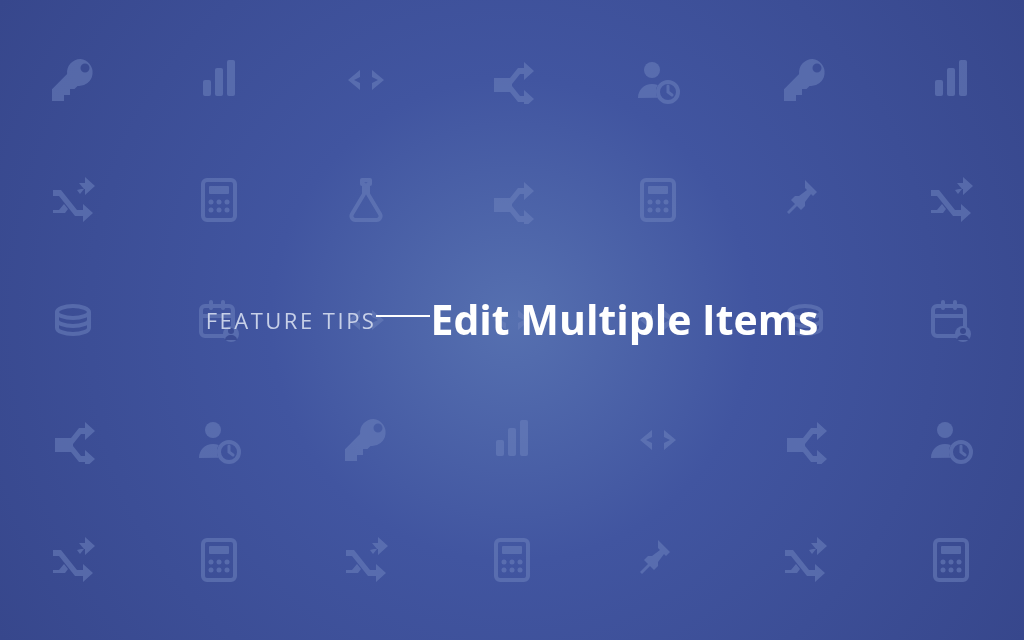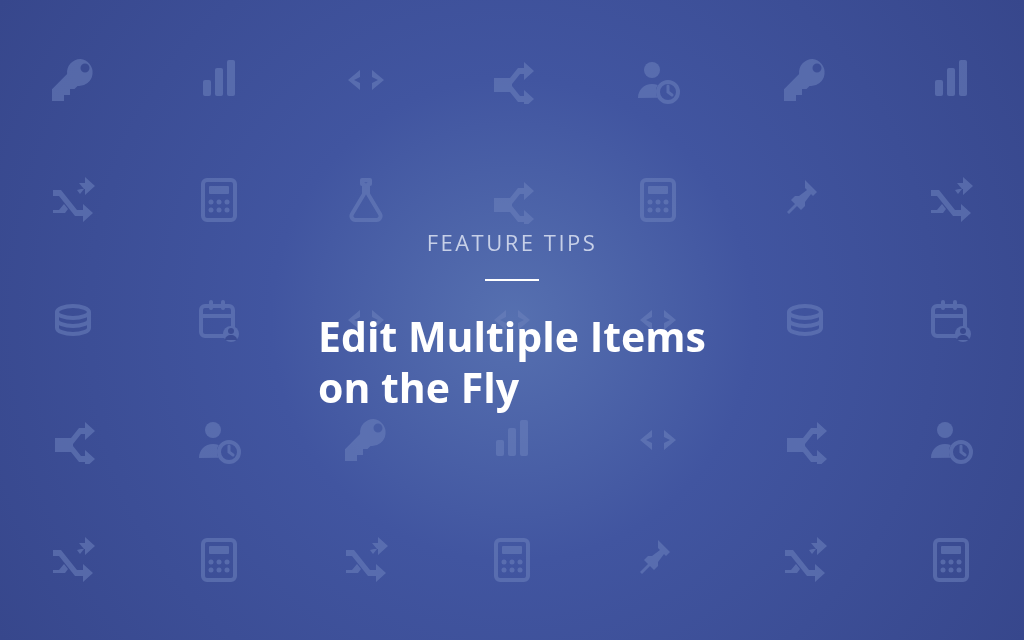--- a/index.html
+++ b/index.html
@@ -26,24 +26,23 @@
     width: 48px;
     height: 48px;
     fill: #6d82bd;
     opacity: 0.55;
     flex-shrink: 0;
   }
   .center {
     position: absolute;
     inset: 0;
     display: flex;
-    flex-direction: column;
     align-items: center;
     justify-content: center;
-    text-align: left;
+    text-align: right;
     color: #ffffff;
   }
   .eyebrow {
     font-size: 22px;
     font-weight: 400;
     letter-spacing: 2.5px;
     color: #c7d0e8;
   }
   .divider {
     width: 54px;
@@ -235,15 +234,14 @@
         <use href="#i-calculator"></use>
       </svg>
   </div>
 </div>
 
 <div class="center">
   <div class="eyebrow">FEATURE TIPS</div>
   <div class="divider"></div>
   <div class="headline">
     <span>Edit Multiple Items</span><br>
-    <span>on the Fly</span>
   </div>
 </div>
 
 </body></html>

